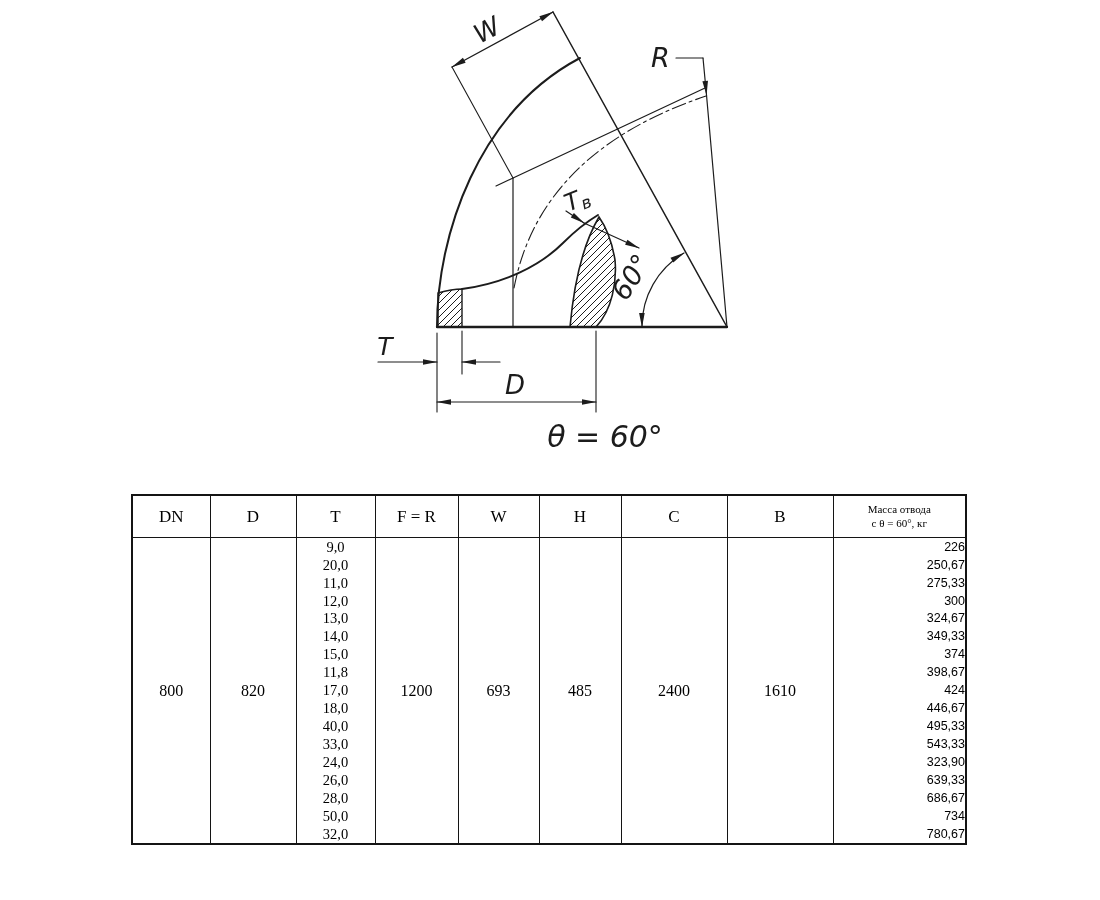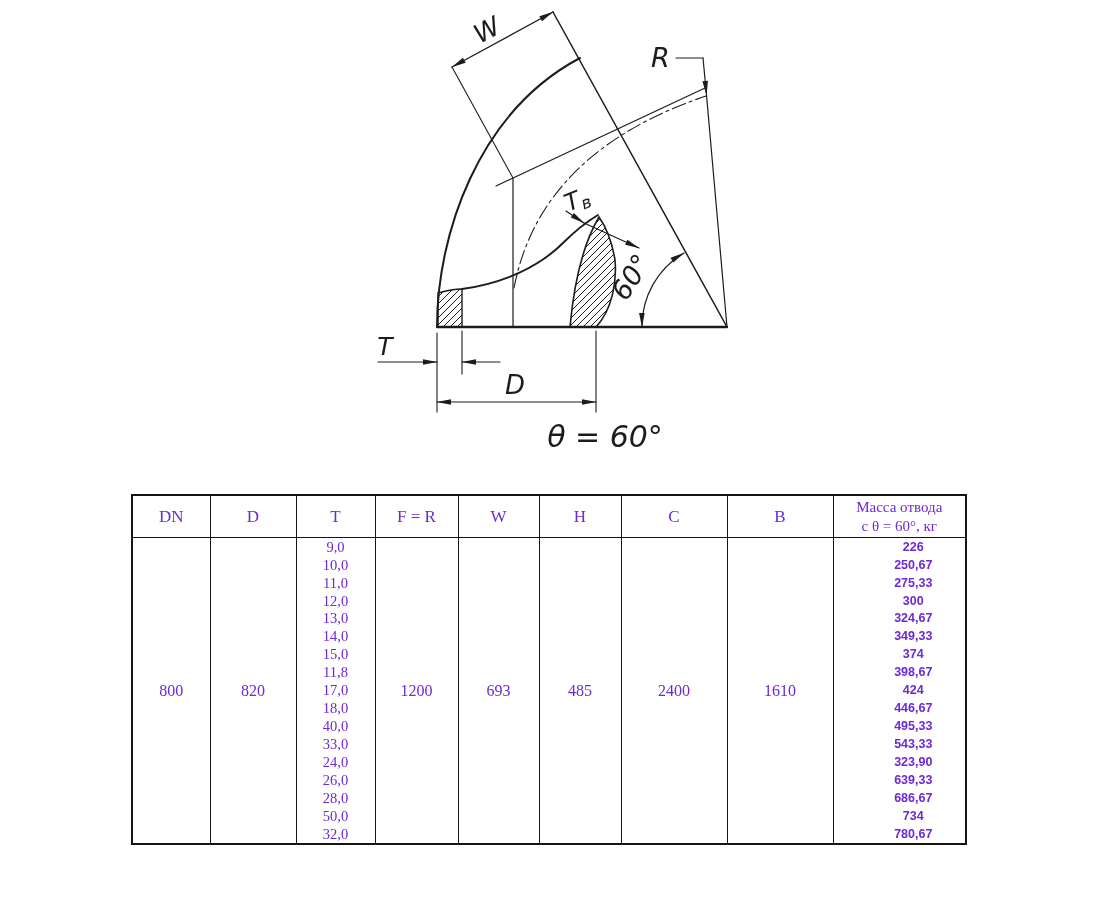--- a/index.html
+++ b/index.html
@@ -5,29 +5,29 @@
   html,body{margin:0;padding:0;background:#ffffff;}
   .page{position:relative;width:1100px;height:900px;background:#fff;overflow:hidden;
         font-family:"Liberation Serif", serif;color:#1c1c1c;}
   svg text{fill:#1c1c1c;}
   .lbl{font-family:"DejaVu Sans", sans-serif;font-style:italic;}
 
   .tblwrap{position:absolute;left:131px;top:494px;}
   table.dims{border-collapse:collapse;table-layout:fixed;}
   table.dims th, table.dims td{
      border:1.7px solid #141414;text-align:center;vertical-align:middle;
-     font-family:"Liberation Serif", serif;color:#6d28d9;padding:0;}
+     font-family:"Liberation Serif", serif;color:#000000;padding:0;}
   table.dims{border:2.4px solid #141414;}
   th.h1{font-size:17px;font-weight:400;height:41px;}
-  th.massh{font-size:15px;font-weight:400;line-height:1.25;}
+  th.massh{font-size:11px;font-weight:400;line-height:1.25;}
   td.v{font-size:16px;height:305px;margin-left:12px;}
   .stack{height:305px;display:flex;flex-direction:column;justify-content:space-around;
          font-size:14.5px;line-height:1;}
-  .stack.mass{align-items:center;padding-left:28px;
-         font-family:"Liberation Sans", sans-serif;font-weight:700;font-size:12.5px;}
+  .stack.mass{align-items:flex-end;padding-left:28px;
+         font-family:"Liberation Sans", sans-serif;font-weight:400;font-size:12.5px;}
 </style>
 </head>
 <body>
 
 <div class="page">
 
   <svg width="1100" height="470" viewBox="0 0 1100 470" style="position:absolute;left:0;top:0;">
     <defs>
       <marker id="arw" markerUnits="userSpaceOnUse" markerWidth="16" markerHeight="8" viewBox="0 0 16 8" refX="15" refY="4" orient="auto-start-reverse">
         <path d="M15.5,4 L1,1.2 L1,6.8 Z" fill="#1c1c1c"></path>
@@ -117,21 +117,21 @@
           </th>
         </tr>
       </thead>
       <tbody>
         <tr>
           <td class="v">800</td>
           <td class="v">820</td>
           <td class="v">
             <div class="stack">
                 <div class="cell-line">9,0</div>
-                <div class="cell-line">10,0</div>
+                <div class="cell-line">20,0</div>
                 <div class="cell-line">11,0</div>
                 <div class="cell-line">12,0</div>
                 <div class="cell-line">13,0</div>
                 <div class="cell-line">14,0</div>
                 <div class="cell-line">15,0</div>
                 <div class="cell-line">11,8</div>
                 <div class="cell-line">17,0</div>
                 <div class="cell-line">18,0</div>
                 <div class="cell-line">40,0</div>
                 <div class="cell-line">33,0</div>

